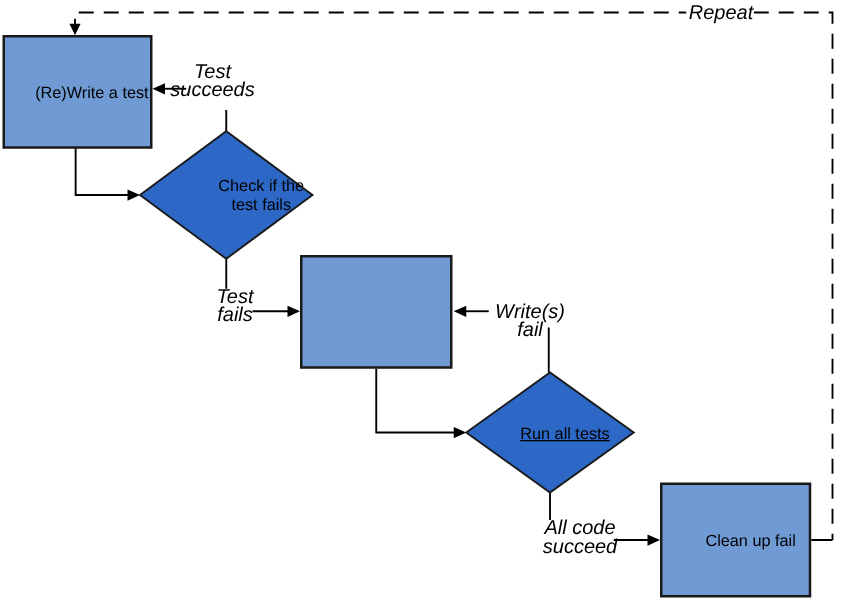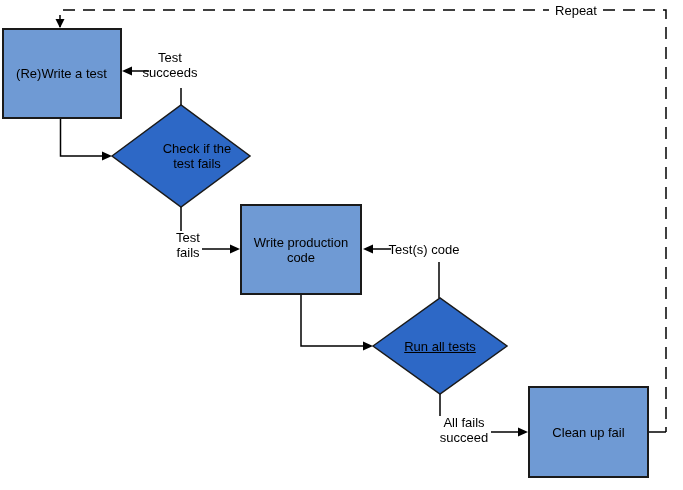--- a/index.html
+++ b/index.html
@@ -26,29 +26,31 @@
     position: absolute;
     display: flex;
     align-items: center;
     justify-content: center;
     text-align: center;
     font-size: 13px;
     line-height: 15px;
     color: #000000;
     white-space: pre-line;
     pointer-events: none;
+    margin-left: 12px;
   }
   .edge-label {
     position: absolute;
     text-align: center;
-    font-size: 13px;
+    font-size: 16px;
     line-height: 15px;
     color: #000000;
     white-space: pre-line;
     pointer-events: none;
+    font-style: italic;
   }
   .repeat-label {
     background: #ffffff;
     padding: 0 2px;
   }
 </style>
 </head>
 <body>
 
 <div id="canvas">
@@ -92,33 +94,31 @@
 
     <polygon points="112,156 181,105 250,156 181,207" stroke-width="1.5" fill="#2D68C6" stroke="#1A1A1A"></polygon>
     <polygon points="373,346 440,298 507,346 440,394" stroke-width="1.5" fill="#2D68C6" stroke="#1A1A1A"></polygon>
   </svg>
 
   <div class="node-label" style="left:2px; top:28px; width:119px; height:90px;">(Re)Write a test</div>
 
   <div class="node-label" style="left:128px; top:105px; width:138px; height:102px;">Check if the
 test fails</div>
 
-  <div class="node-label" style="left:240px; top:204px; width:122px; height:91px;">Write production
-code</div>
 
   <div class="node-label" style="left:373px; top:298px; width:134px; height:96px;text-decoration:underline;">Run all tests</div>
 
   <div class="node-label" style="left:528px; top:386px; width:121px; height:92px;">Clean up fail</div>
 
   <div class="edge-label" style="left:135px; top:50px; width:70px;">Test
 succeeds</div>
 
   <div class="edge-label" style="left:160px; top:230px; width:56px;">Test
 fails</div>
 
-  <div class="edge-label" style="left:385px; top:242px; width:78px;">Test(s) code</div>
+  <div class="edge-label" style="left:385px; top:242px; width:78px;">Write(s) fail</div>
 
-  <div class="edge-label" style="left:429px; top:415px; width:70px;">All fails
+  <div class="edge-label" style="left:429px; top:415px; width:70px;">All code
 succeed</div>
 
   <div class="edge-label repeat-label" style="left:549px; top:3px; width:50px;">Repeat</div>
 
 </div>
 
 </body></html>

